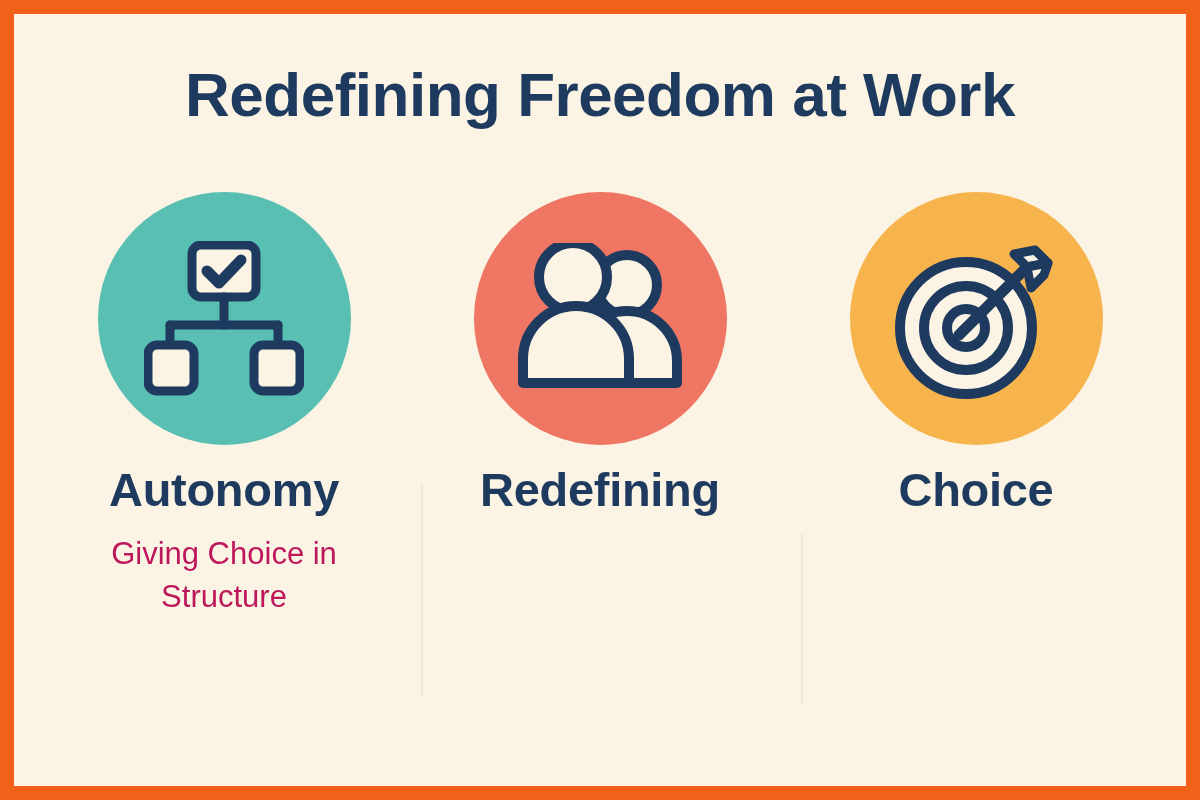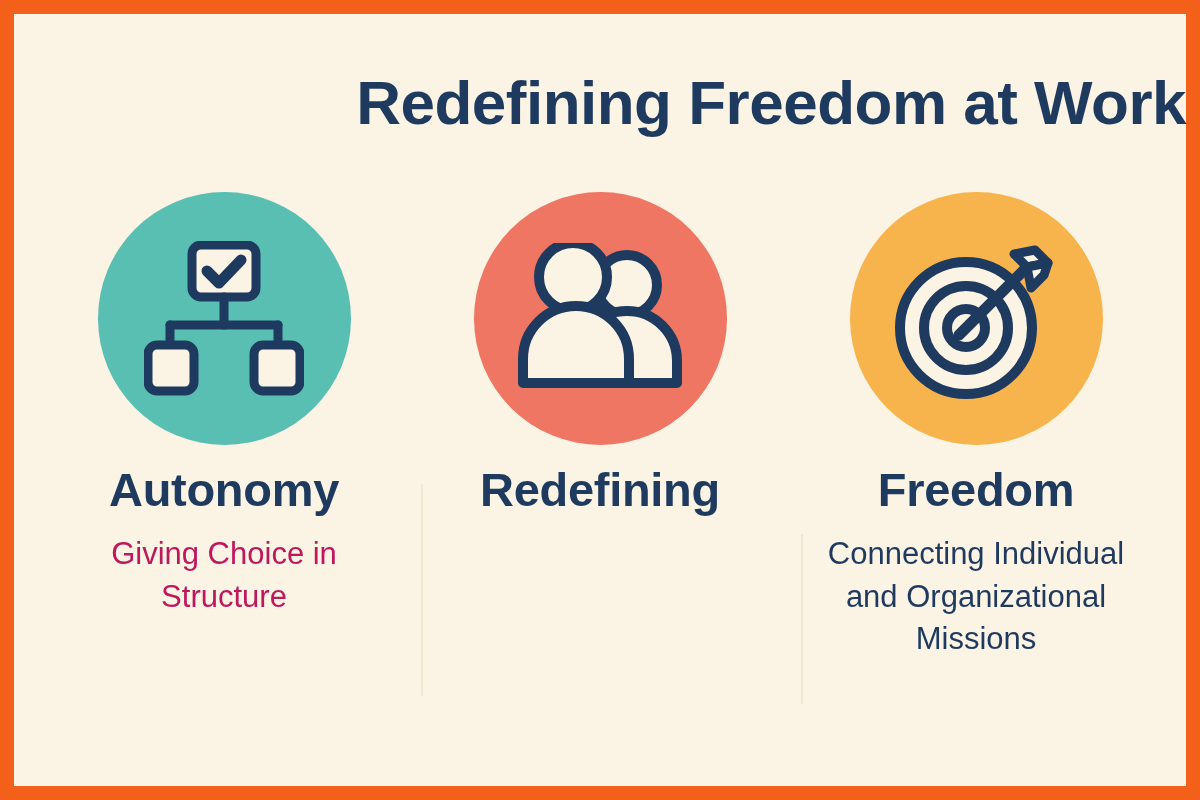--- a/index.html
+++ b/index.html
@@ -29,24 +29,24 @@
     position: relative;
     box-sizing: border-box;
     width: 100%;
     height: 100%;
     background: #FBF3E4;
   }
 
   
   .title {
     position: absolute;
-    top: 56px;
+    top: 48px;
     left: 0;
     width: 100%;
-    text-align: right;
+    text-align: center;
     font-size: 62px;
     font-weight: bold;
     letter-spacing: -0.5px;
     color: #1E3A5F;
     line-height: 1.05;
     white-space: nowrap;
   }
 
   
   .columns {
@@ -181,22 +181,21 @@
 
               <circle cx="76" cy="92" r="19" fill="#FBF3E4" stroke="#1E3A5F" stroke-width="10"></circle>
 
               <path d="M69 99 L137 31" stroke="#1E3A5F" stroke-width="11" stroke-linecap="round"></path>
 
               <path d="M124 18 L137 31 L158 27 L145 14 Z" fill="#FBF3E4" stroke="#1E3A5F" stroke-width="9" stroke-linejoin="round"></path>
               <path d="M137 31 L141 52 L154 39 L158 27 Z" fill="#FBF3E4" stroke="#1E3A5F" stroke-width="9" stroke-linejoin="round"></path>
             </svg>
           </span>
         </div>
-        <div class="card-heading" style="color: rgb(30, 58, 95);">Freedom</div>
-        <div class="card-desc" style="color: rgb(30, 58, 95);">Connecting Individual and Organizational Missions</div>
+        <div class="card-heading" style="color: rgb(30, 58, 95);">Choice</div>
       </div>
 
     </div>
 
     <div class="divider d1" style="background: rgb(241, 230, 208);"></div>
     <div class="divider d2" style="background: rgb(241, 230, 208);"></div>
 
   </div>
 </div>
 

